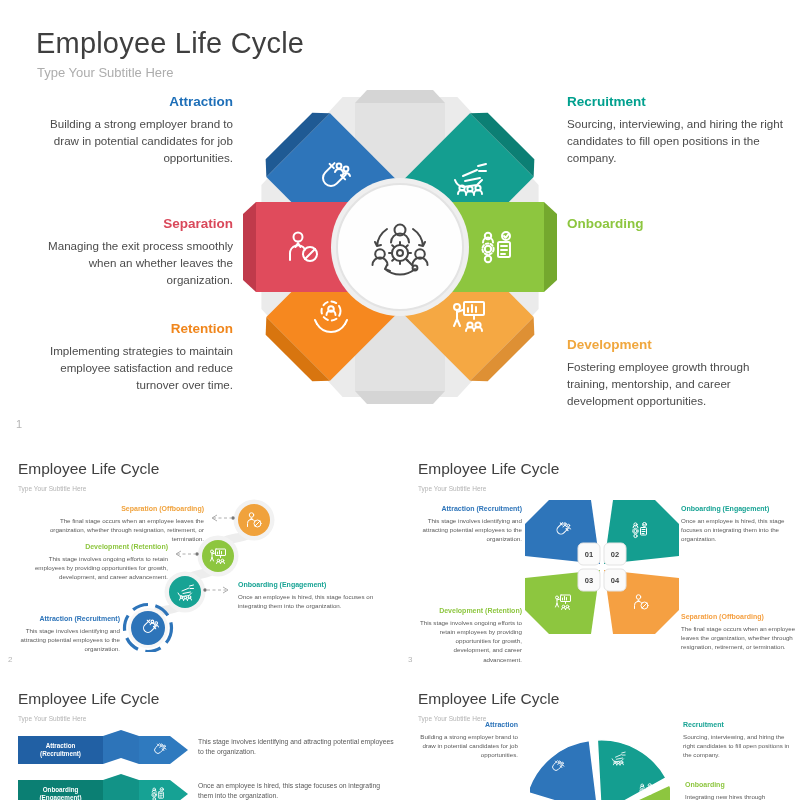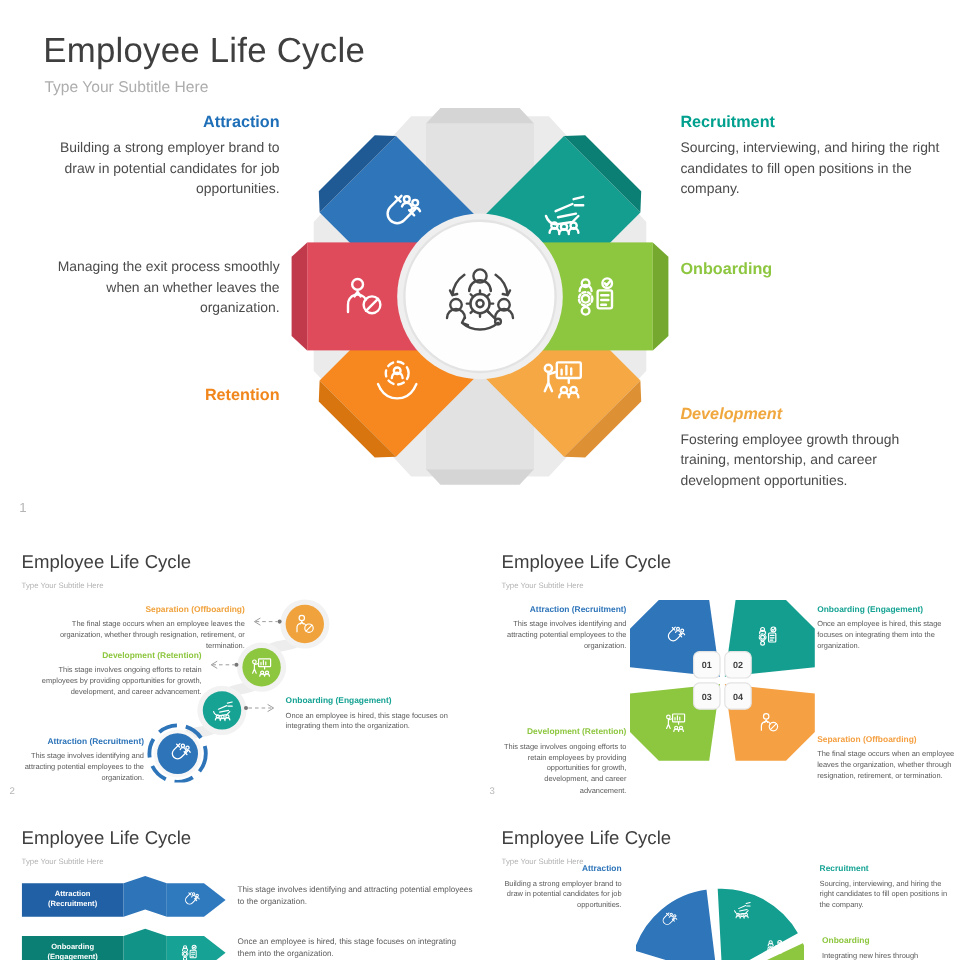--- a/index.html
+++ b/index.html
@@ -10,21 +10,21 @@
   svg{display:block;}
   .main-svg{overflow:visible;}
 
   
   .m-title{font-size:29px;color:#3f3f3f;letter-spacing:.2px;}
   .m-sub{font-size:13px;color:#adadad;}
   .tb{position:absolute;font-size:11.6px;line-height:1.48;color:#4b4b4b;}
   .tb .hd{font-size:13.5px;font-weight:700;margin-bottom:3px;}
   .ta-r{text-align:right;}
   .c-blue{color:#1E6FB8;} .c-teal{color:#00A08E;} .c-green{color:#8DC63F;}
-  .c-red{color:#D9485A;} .c-orange{color:#F0861C;} .c-amber{color:#F0A73E;font-style:italic;}
+  .c-red{color:#D9485A;} .c-orange{color:#F0861C;} .c-amber{color:#F0A73E;}
 
   
   .thumb{position:absolute;}
   .t-title{font-size:15.5px;color:#3f3f3f;}
   .t-sub{font-size:6.5px;color:#b3b3b3;margin-top:3px;}
   .stb{position:absolute;font-size:6.2px;line-height:1.5;color:#5a5a5a;}
   .stb .hd{font-size:7px;font-weight:700;margin-bottom:1px;}
   .marker{position:absolute;color:#b5b5b5;}
 
   
@@ -119,27 +119,29 @@
 
     <div class="tb ta-r" style="left:37px;top:92px;width:196px;">
       <div class="hd c-blue">Attraction</div>
       <div>Building a strong employer brand to draw in potential candidates for job opportunities.</div>
     </div>
     <div class="tb" style="left:567px;top:92px;width:225px;">
       <div class="hd c-teal">Recruitment</div>
       <div>Sourcing, interviewing, and hiring the right candidates to fill open positions in the company.</div>
     </div>
     <div class="tb ta-r" style="left:37px;top:214px;width:196px;">
+      <div class="hd c-red">Separation</div>
       <div>Managing the exit process smoothly when an whether leaves the organization.</div>
     </div>
     <div class="tb" style="left:567px;top:214px;width:225px;">
       <div class="hd c-green">Onboarding</div>
     </div>
     <div class="tb ta-r" style="left:37px;top:319px;width:196px;">
       <div class="hd c-orange">Retention</div>
+      <div>Implementing strategies to maintain employee satisfaction and reduce turnover over time.</div>
     </div>
     <div class="tb" style="left:567px;top:335px;width:225px;">
       <div class="hd c-amber">Development</div>
       <div>Fostering employee growth through training, mentorship, and career development opportunities.</div>
     </div>
 
     <svg class="abs main-svg" style="left:248px;top:82px;" width="304" height="330" viewBox="0 0 304 330">
       <polygon points="290.6,103 209.4,14.9 94.6,14.9 13.4,103 13.4,227 94.6,315.1 209.4,315.1 290.6,227" fill="#EBEBEB"></polygon>
 
       <g transform="translate(152,165) rotate(270)">

